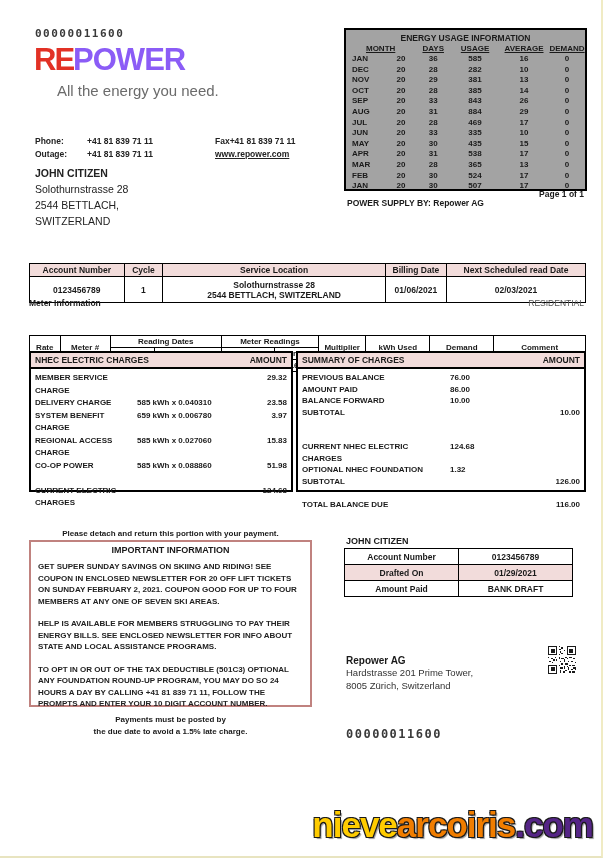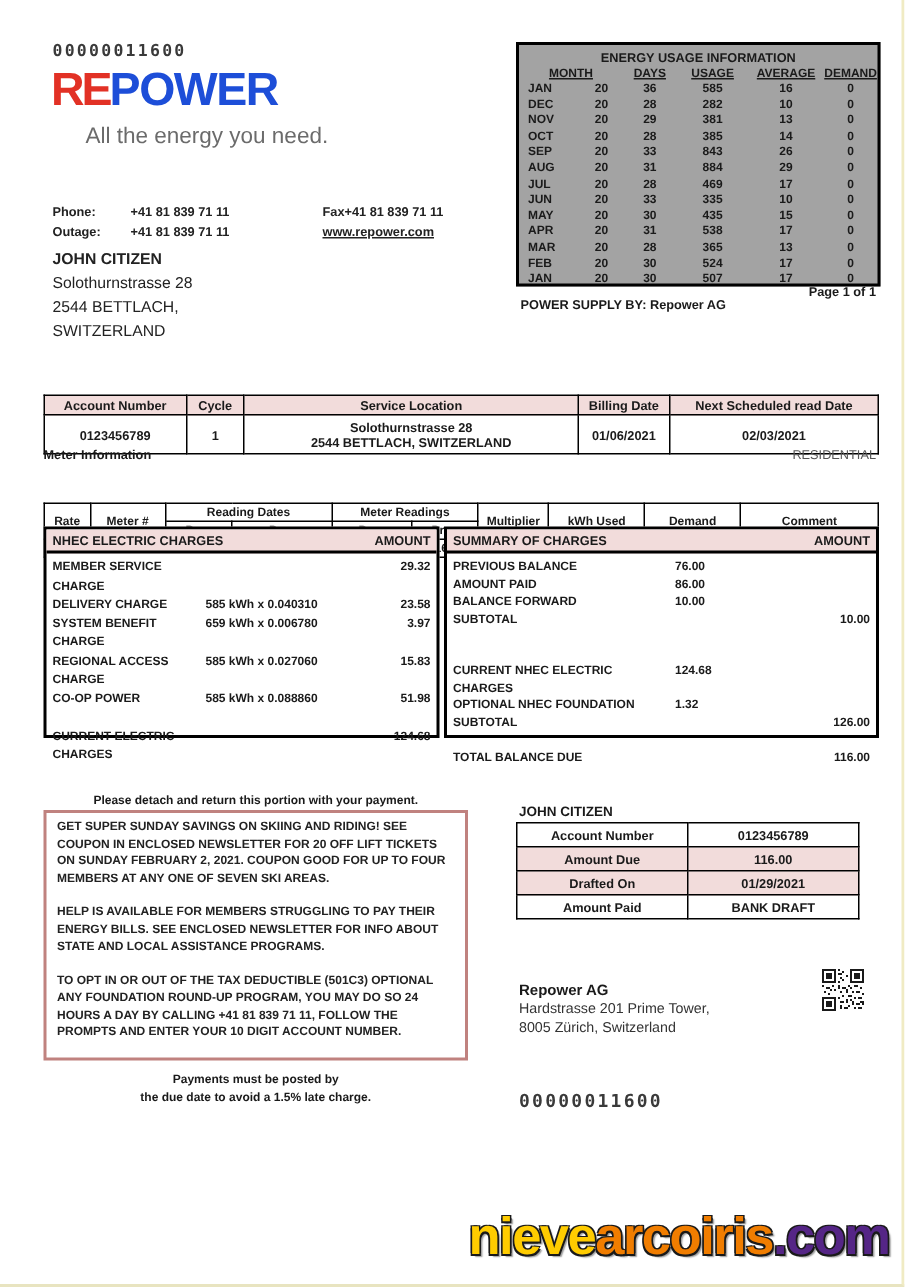--- a/index.html
+++ b/index.html
@@ -6,21 +6,21 @@
   .page{
     position:relative;width:603px;height:858px;background:#fff;
     font-family:"Liberation Sans",sans-serif;color:#1a1a1a;overflow:hidden;
     box-sizing:border-box;border-right:2px solid #f0ebc4;border-bottom:2px solid #e8e4c0;
   }
   .abs{position:absolute;}
   .b{font-weight:bold;}
   
   .barcode-num{font-family:"DejaVu Sans Mono",monospace;font-weight:bold;font-size:11px;letter-spacing:1.5px;color:#3a3a3a;}
   .logo-re{color:#e23125;font-weight:800;font-size:31px;letter-spacing:-2px;}
-  .logo-power{color:#1d4ed8;font-weight:800;font-size:31px;letter-spacing:-1px;}
+  .logo-power{color:#8b5cf6;font-weight:800;font-size:31px;letter-spacing:-1px;}
   .tagline{color:#6b6b6b;font-size:15px;}
   .contact{font-size:8.5px;font-weight:bold;color:#222;margin-top:16px;}
   .contact td{padding:0 0 3px 0;}
   .weblink{text-decoration:underline;}
   .addr{font-size:10.5px;line-height:16px;color:#222;}
   
   .energy-box{width:243px;height:163px;border:2.5px solid #000;box-sizing:border-box;background:#a3a3a3;}
   .energy-title{text-align:center;font-size:8.5px;font-weight:bold;padding-top:3px;}
   table.energy{width:100%;border-collapse:collapse;table-layout:fixed;font-size:8px;font-weight:bold;}
   table.energy th{font-size:8px;text-decoration:underline;padding:1px 0;}
@@ -400,39 +400,36 @@
       <div class="crow" style="line-height:11.5px;min-height:11.5px;">
           <span class="c-label">TOTAL BALANCE DUE</span>
           <span class="s-mid"></span>
           <span class="s-amt">116.00</span>
         </div>
     </div>
   </div>
 
   <div class="abs detach" style="left:29px;top:529px;width:283px;">Please detach and return this portion with your payment.</div>
   <div class="abs impbox" style="left:29px;top:540px;width:283px;height:167px;">
+    <h4>IMPORTANT INFORMATION</h4>
     <p>GET SUPER SUNDAY SAVINGS ON SKIING AND RIDING! SEE COUPON IN ENCLOSED NEWSLETTER FOR 20 OFF LIFT TICKETS ON SUNDAY FEBRUARY 2, 2021. COUPON GOOD FOR UP TO FOUR MEMBERS AT ANY ONE OF SEVEN SKI AREAS.</p>
     <p>HELP IS AVAILABLE FOR MEMBERS STRUGGLING TO PAY THEIR ENERGY BILLS. SEE ENCLOSED NEWSLETTER FOR INFO ABOUT STATE AND LOCAL ASSISTANCE PROGRAMS.</p>
     <p>TO OPT IN OR OUT OF THE TAX DEDUCTIBLE (501C3) OPTIONAL ANY FOUNDATION ROUND-UP PROGRAM, YOU MAY DO SO 24 HOURS A DAY BY CALLING +41 81 839 71 11, FOLLOW THE PROMPTS AND ENTER YOUR 10 DIGIT ACCOUNT NUMBER.</p>
   </div>
   <div class="abs paynote" style="left:29px;top:714px;width:283px;">
     <div>Payments must be posted by</div>
     <div>the due date to avoid a 1.5% late charge.</div>
   </div>
 
   <div class="abs b" style="left:346px;top:536px;font-size:9px;">JOHN CITIZEN</div>
   <table class="pay abs" style="left:344px;top:548px;">
     <tbody>
         <tr>
       <td>Account Number</td>
       <td>0123456789</td>
-    </tr>
-    <tr>
-      <td class="pink">Amount Due</td>
-      <td class="pink">116.00</td>
     </tr>
     <tr>
       <td class="pink">Drafted On</td>
       <td class="pink">01/29/2021</td>
     </tr>
     <tr>
       <td>Amount Paid</td>
       <td>BANK DRAFT</td>
     </tr>
   </tbody>

